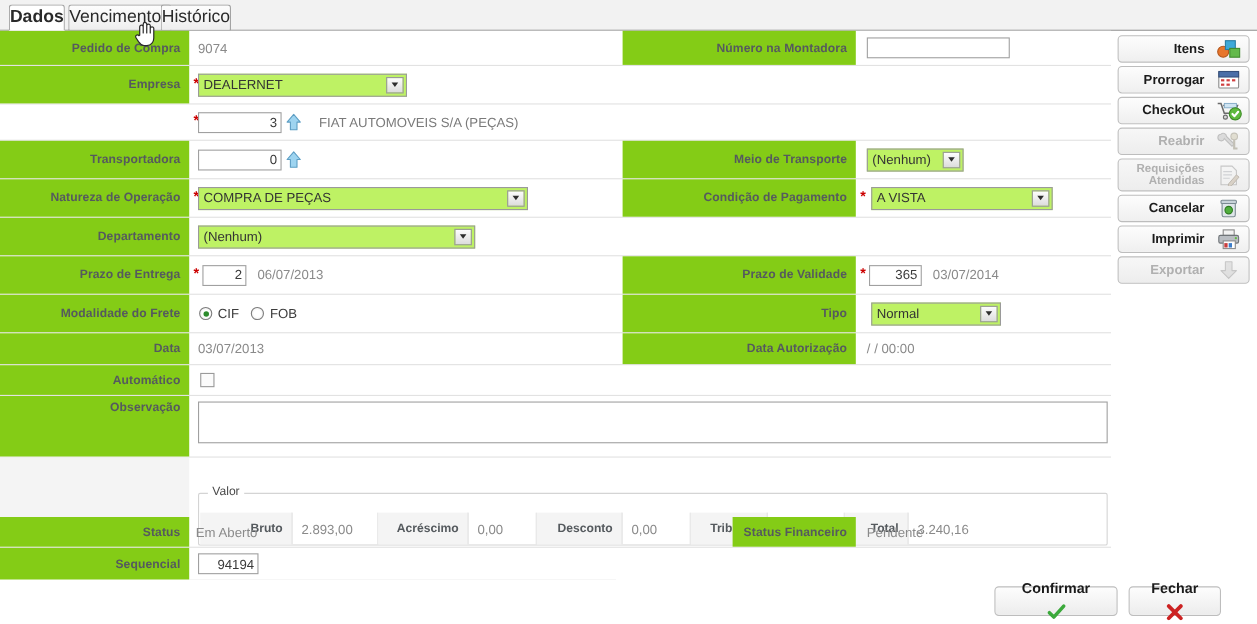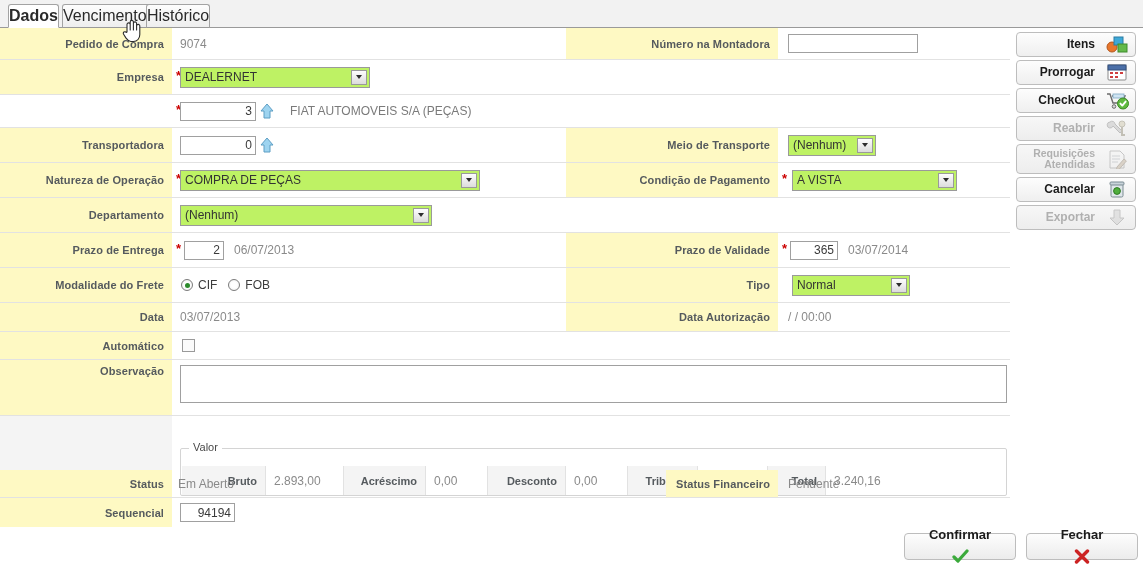--- a/index.html
+++ b/index.html
@@ -49,21 +49,21 @@
     background: #ffffff;
   }
   .row {
     position: absolute;
     left: 0; width: 1010px;
     border-bottom: 1px solid #e2e2e2;
   }
   .lbl {
     position: absolute;
     top: 0; height: 100%;
-    background: #fef9c3;
+    background: #84cc16;
     display: flex; align-items: center; justify-content: flex-end;
     padding-right: 8px;
     font-size: 11px; font-weight: bold; color: #555a5e;
     letter-spacing: .1px;
     text-align: right;
   }
   .lbl.left  { left: 0;   width: 172px; }
   .lbl.right { left: 566px; width: 212px; }
   .fld {
     position: absolute; top: 0; height: 100%;
@@ -532,41 +532,54 @@
       <span class="plabel">Cancelar</span>
       <span class="picon">
         <svg width="20" height="19" viewBox="0 0 20 19">
           <rect x="4" y="4" width="12" height="13" rx="1.5" fill="#dfe6ea" stroke="#7b8b93" stroke-width="1"></rect>
           <rect x="3" y="2" width="14" height="3" rx="1" fill="#c9d4da" stroke="#7b8b93" stroke-width="1"></rect>
           <circle cx="10" cy="11" r="3.4" fill="#4fae3d" stroke="#2e7a21" stroke-width="1"></circle>
         </svg>
       </span>
     </div>
 
+    <div class="pbtn">
+      <span class="plabel">Imprimir</span>
+      <span class="picon">
+        <svg width="22" height="19" viewBox="0 0 22 19">
+          <rect x="6" y="1" width="10" height="5" fill="#f2f2f2" stroke="#8a8a8a" stroke-width="1"></rect>
+          <rect x="2" y="6" width="18" height="7" rx="1.5" fill="#b9bdc2" stroke="#6f7478" stroke-width="1"></rect>
+          <rect x="6" y="11" width="11" height="7" fill="#ffffff" stroke="#8a8a8a" stroke-width="1"></rect>
+          <rect x="7" y="13" width="3" height="4" fill="#c83d3d"></rect>
+          <rect x="11" y="13" width="3" height="4" fill="#3d7dc8"></rect>
+          <circle cx="17.5" cy="8.5" r="1" fill="#5fba3f"></circle>
+        </svg>
+      </span>
+    </div>
 
     <div class="pbtn disabled">
       <span class="plabel">Exportar</span>
       <span class="picon">
         <svg width="20" height="19" viewBox="0 0 20 19">
           <path d="M7 2 h6 v8 h4 l-7 7 -7 -7 h4 z" fill="#c9c9c9" stroke="#8a8a8a" stroke-width="1" stroke-linejoin="round"></path>
         </svg>
       </span>
     </div>
   </div>
 
   <div class="footer">
     <div class="fbtn" style="left:904px; width:112px;">
       <span>Confirmar</span>
       <span>
         <svg width="17" height="15" viewBox="0 0 17 15">
             <path d="M2 8 l4 4 L15 2" fill="none" stroke="#3ba93b" stroke-width="3.2" stroke-linecap="round" stroke-linejoin="round"></path>
           </svg>
       </span>
     </div>
-    <div class="fbtn" style="left:1026px; width:112px;">
+    <div class="fbtn" style="left:1026px; width:84px;">
       <span>Fechar</span>
       <span>
         <svg width="16" height="15" viewBox="0 0 16 15">
             <path d="M2.5 2 L13.5 13 M13.5 2 L2.5 13" stroke="#cc2222" stroke-width="3.4" stroke-linecap="round"></path>
           </svg>
       </span>
     </div>
   </div>
 
   <div class="cursor">

